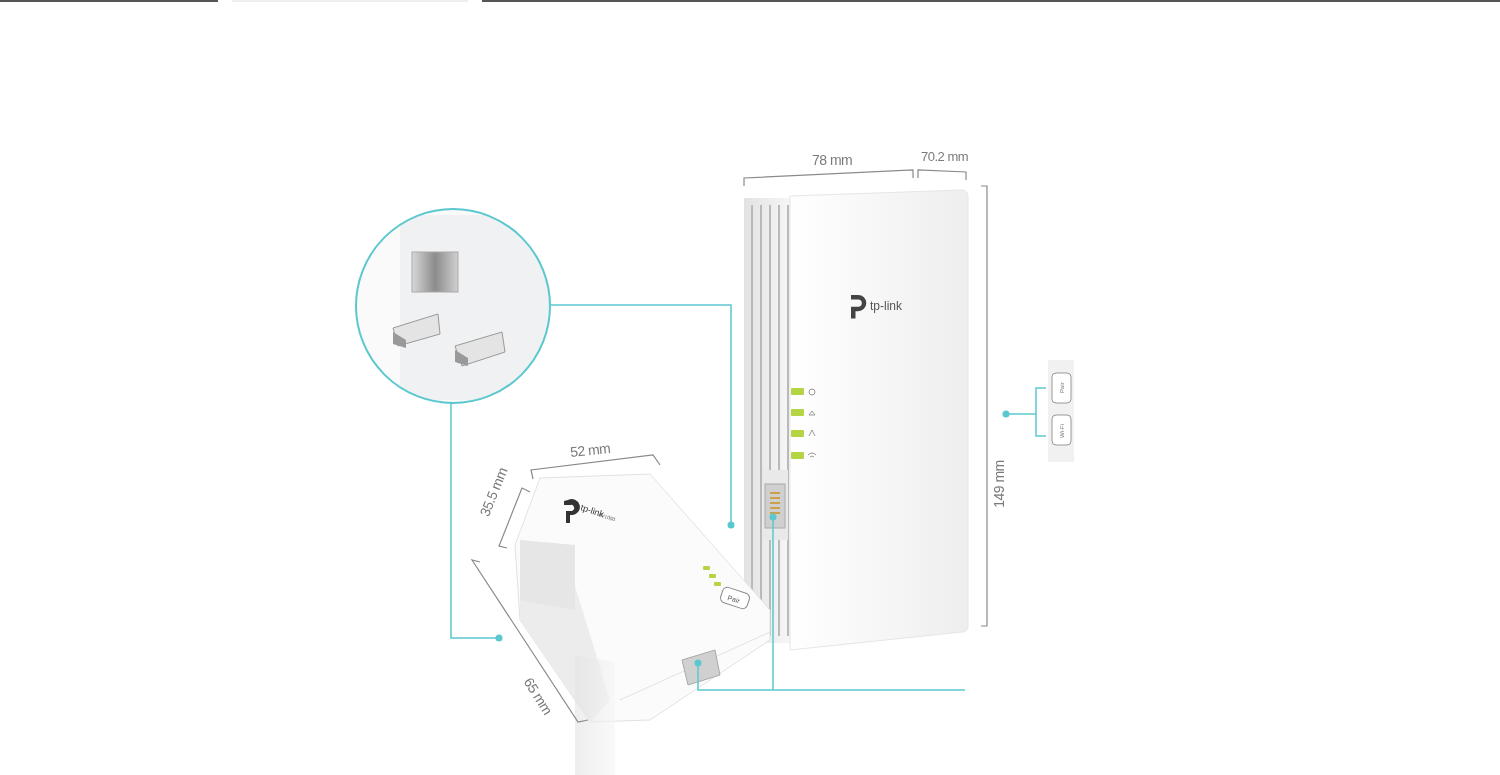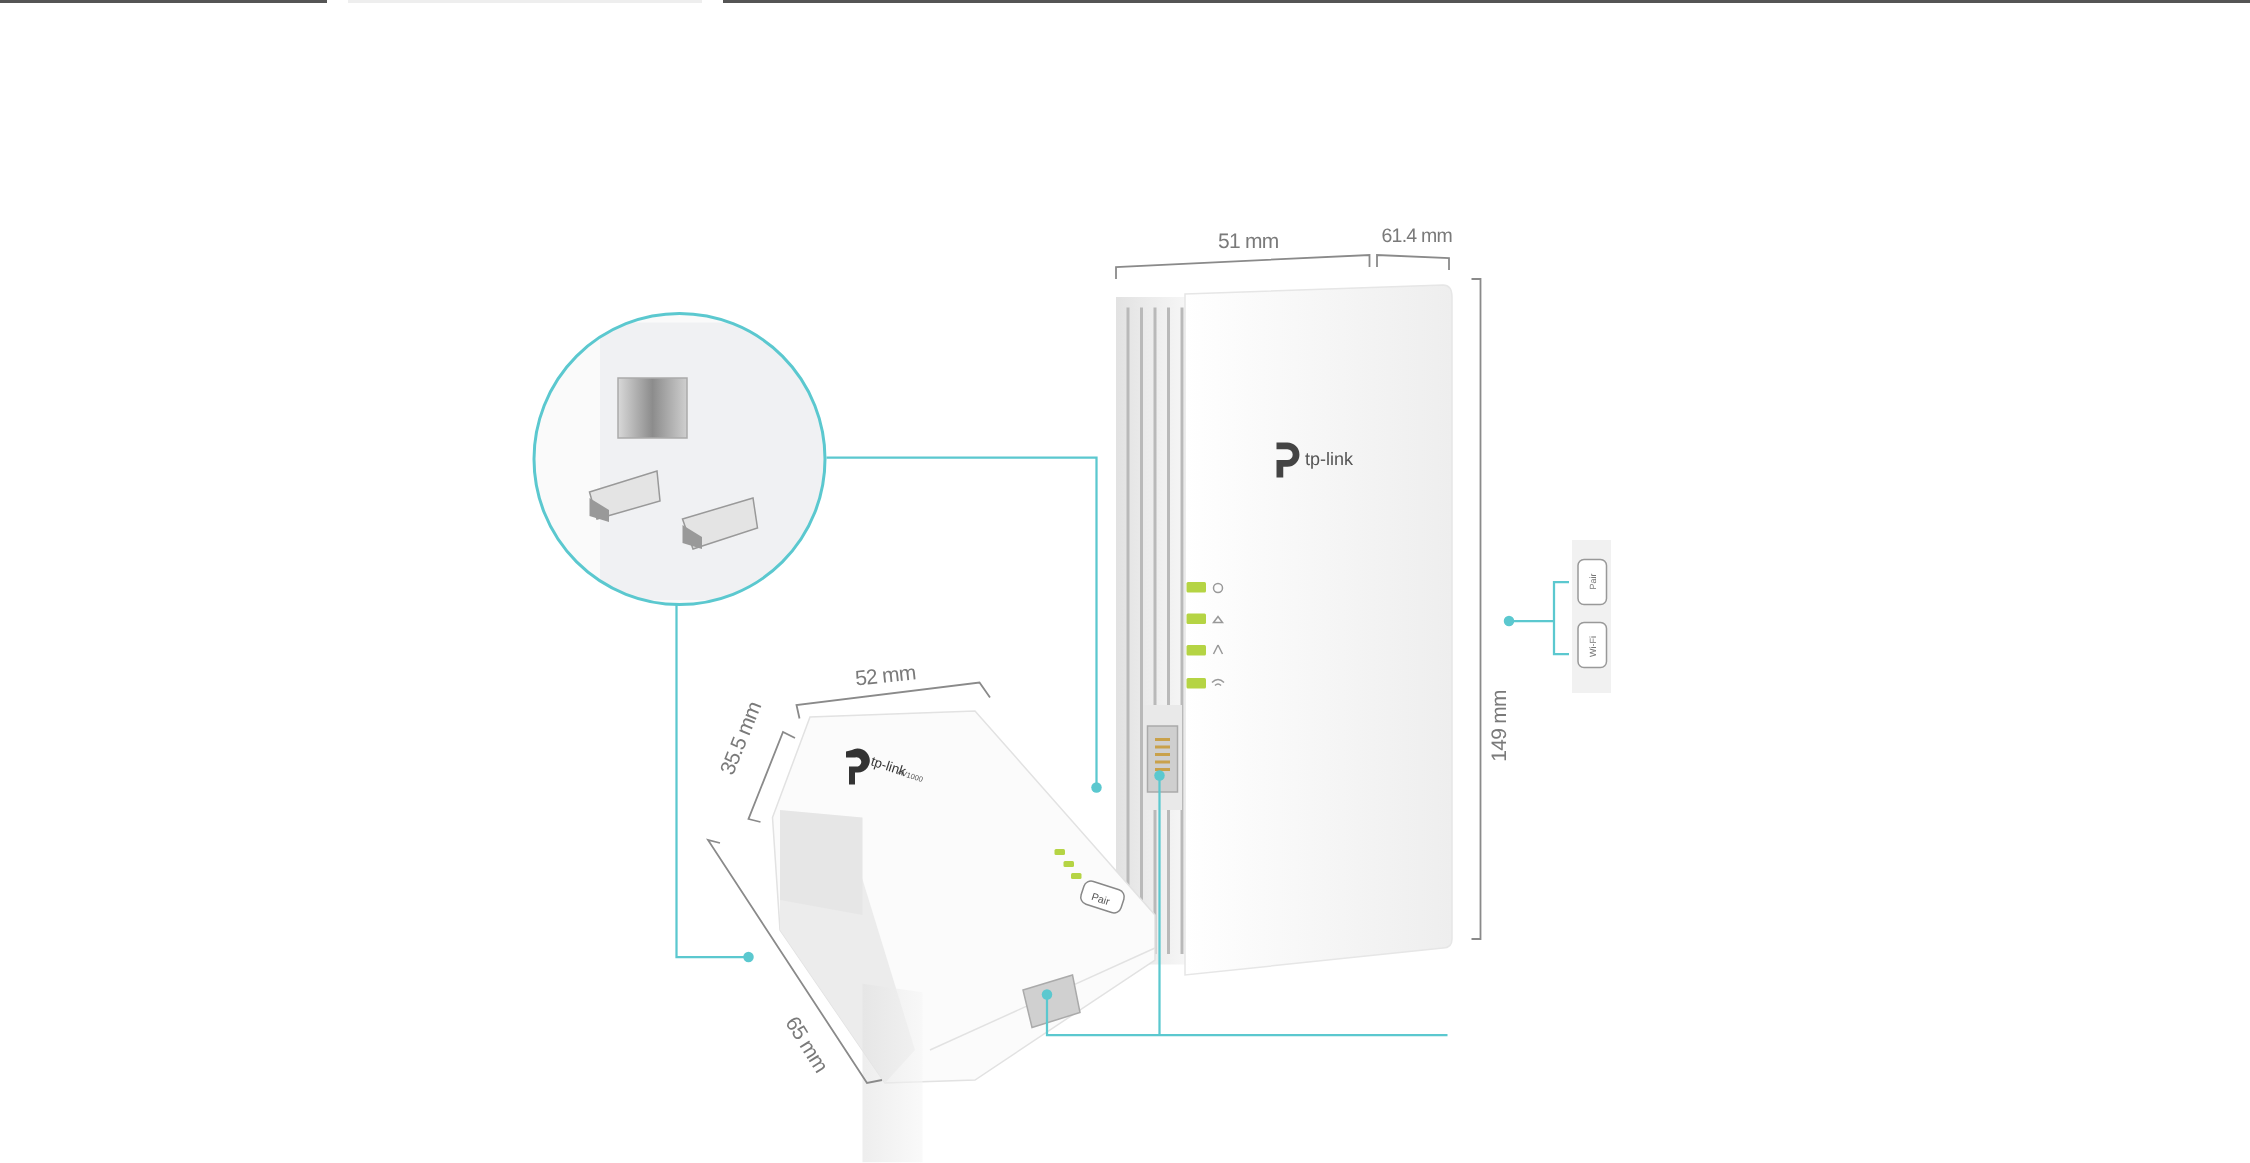--- a/index.html
+++ b/index.html
@@ -139,18 +139,18 @@
   <g stroke="#8a8a8a" stroke-width="1.2" fill="none">
     <polyline points="744,186 744,178 913,170 913,178"></polyline>
     <polyline points="918,178 918,170 966,172 966,180"></polyline>
     <polyline points="981,186 987,186 987,626 981,626"></polyline>
     <polyline points="533,479 531,470 653,455 660,465"></polyline>
     <polyline points="507,548 499,546 522,488 530,492"></polyline>
     <polyline points="480,562 472,560 578,722 588,720"></polyline>
   </g>
 </svg>
 
-<div class="dim-text" style="left:812px;top:152px;">51 mm</div>
-<div class="dim-text" style="left:921px;top:149px;font-size:13px;">61.4 mm</div>
+<div class="dim-text" style="left:812px;top:152px;">78 mm</div>
+<div class="dim-text" style="left:921px;top:149px;font-size:13px;">70.2 mm</div>
 <div class="dim-text" style="left:975px;top:476px;transform:rotate(-90deg);transform-origin:center;">149 mm</div>
 <div class="dim-text" style="left:570px;top:442px;transform:rotate(-6deg);">52 mm</div>
 <div class="dim-text" style="left:468px;top:484px;transform:rotate(-68deg);">35.5 mm</div>
 <div class="dim-text" style="left:518px;top:688px;transform:rotate(58deg);">65 mm</div>
 
 </body></html>

